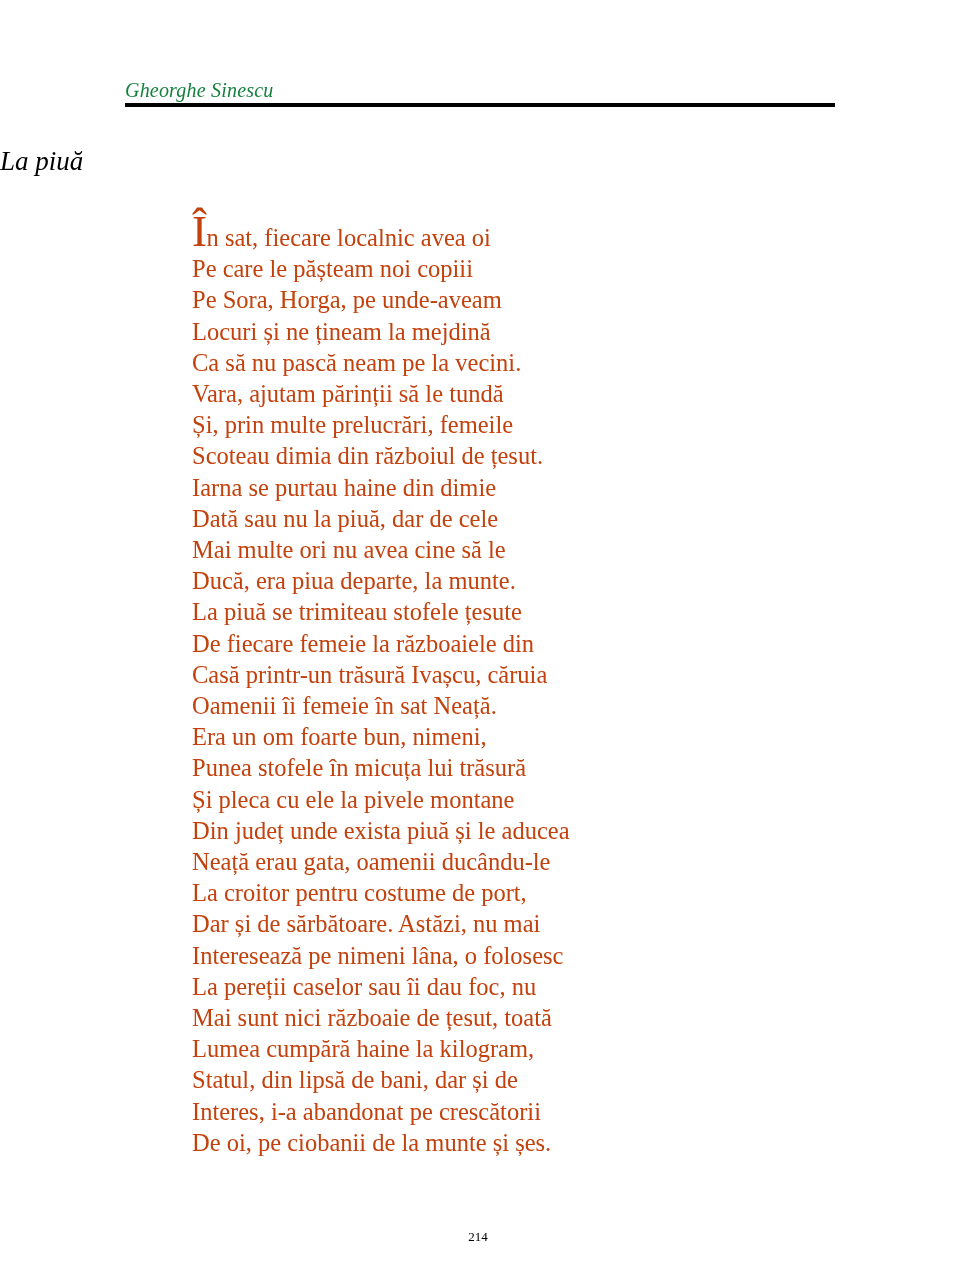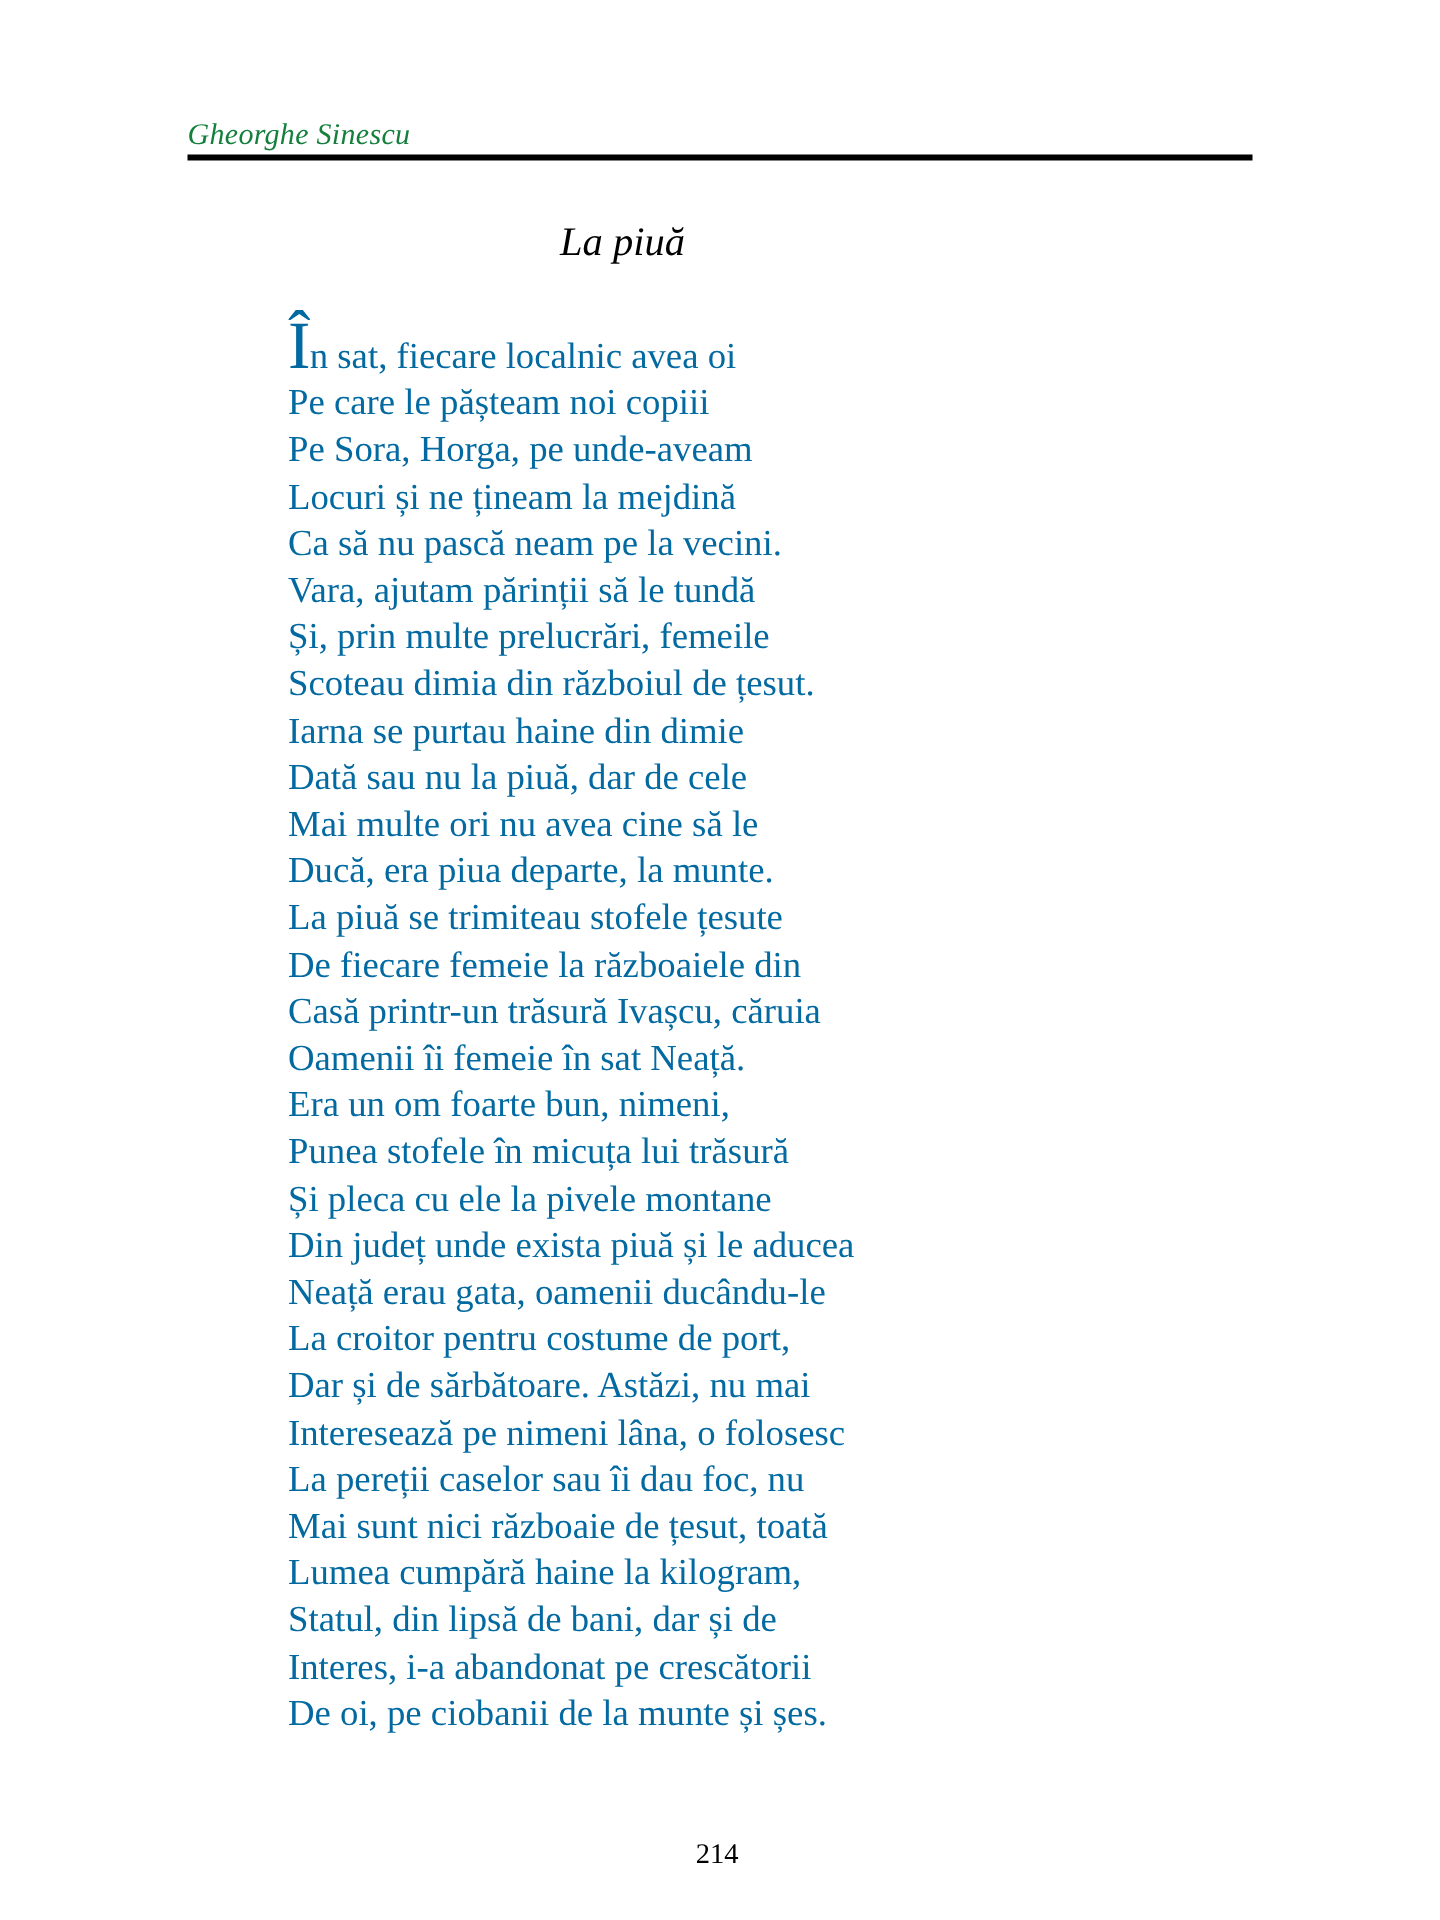--- a/index.html
+++ b/index.html
@@ -49,61 +49,61 @@
     height: 4px;
     background: #000000;
   }
 
   
   .poem-title {
     position: absolute;
     top: 144px;
     left: 0;
     width: 960px;
-    text-align: center;
+    text-align: left;
     font-style: italic;
     font-size: 27px;
     line-height: 34px;
     padding-right: 130px;
     box-sizing: border-box;
   }
 
   
   .poem-body {
     position: absolute;
     left: 192px;
     top: 222px;
     width: 620px;
   }
   .verse-line {
     font-size: 24.5px;
     line-height: 31.2px;
     white-space: pre;
-    color: #0369a1;
+    color: #c2410c;
   }
   .verse-line.first-line {
     text-indent: 0;
   }
   .drop-initial {
     font-size: 45px;
     line-height: 0;
     vertical-align: baseline;
     position: relative;
     top: 0px;
     letter-spacing: -0.5px;
   }
 
   
   .folio {
     position: absolute;
     top: 1225px;
     left: 0;
     width: 960px;
     text-align: center;
-    font-size: 19px;
+    font-size: 13px;
     line-height: 24px;
     padding-right: 4px;
     box-sizing: border-box;
   }
 </style>
 </head>
 <body>
 
 <div class="page">
 

